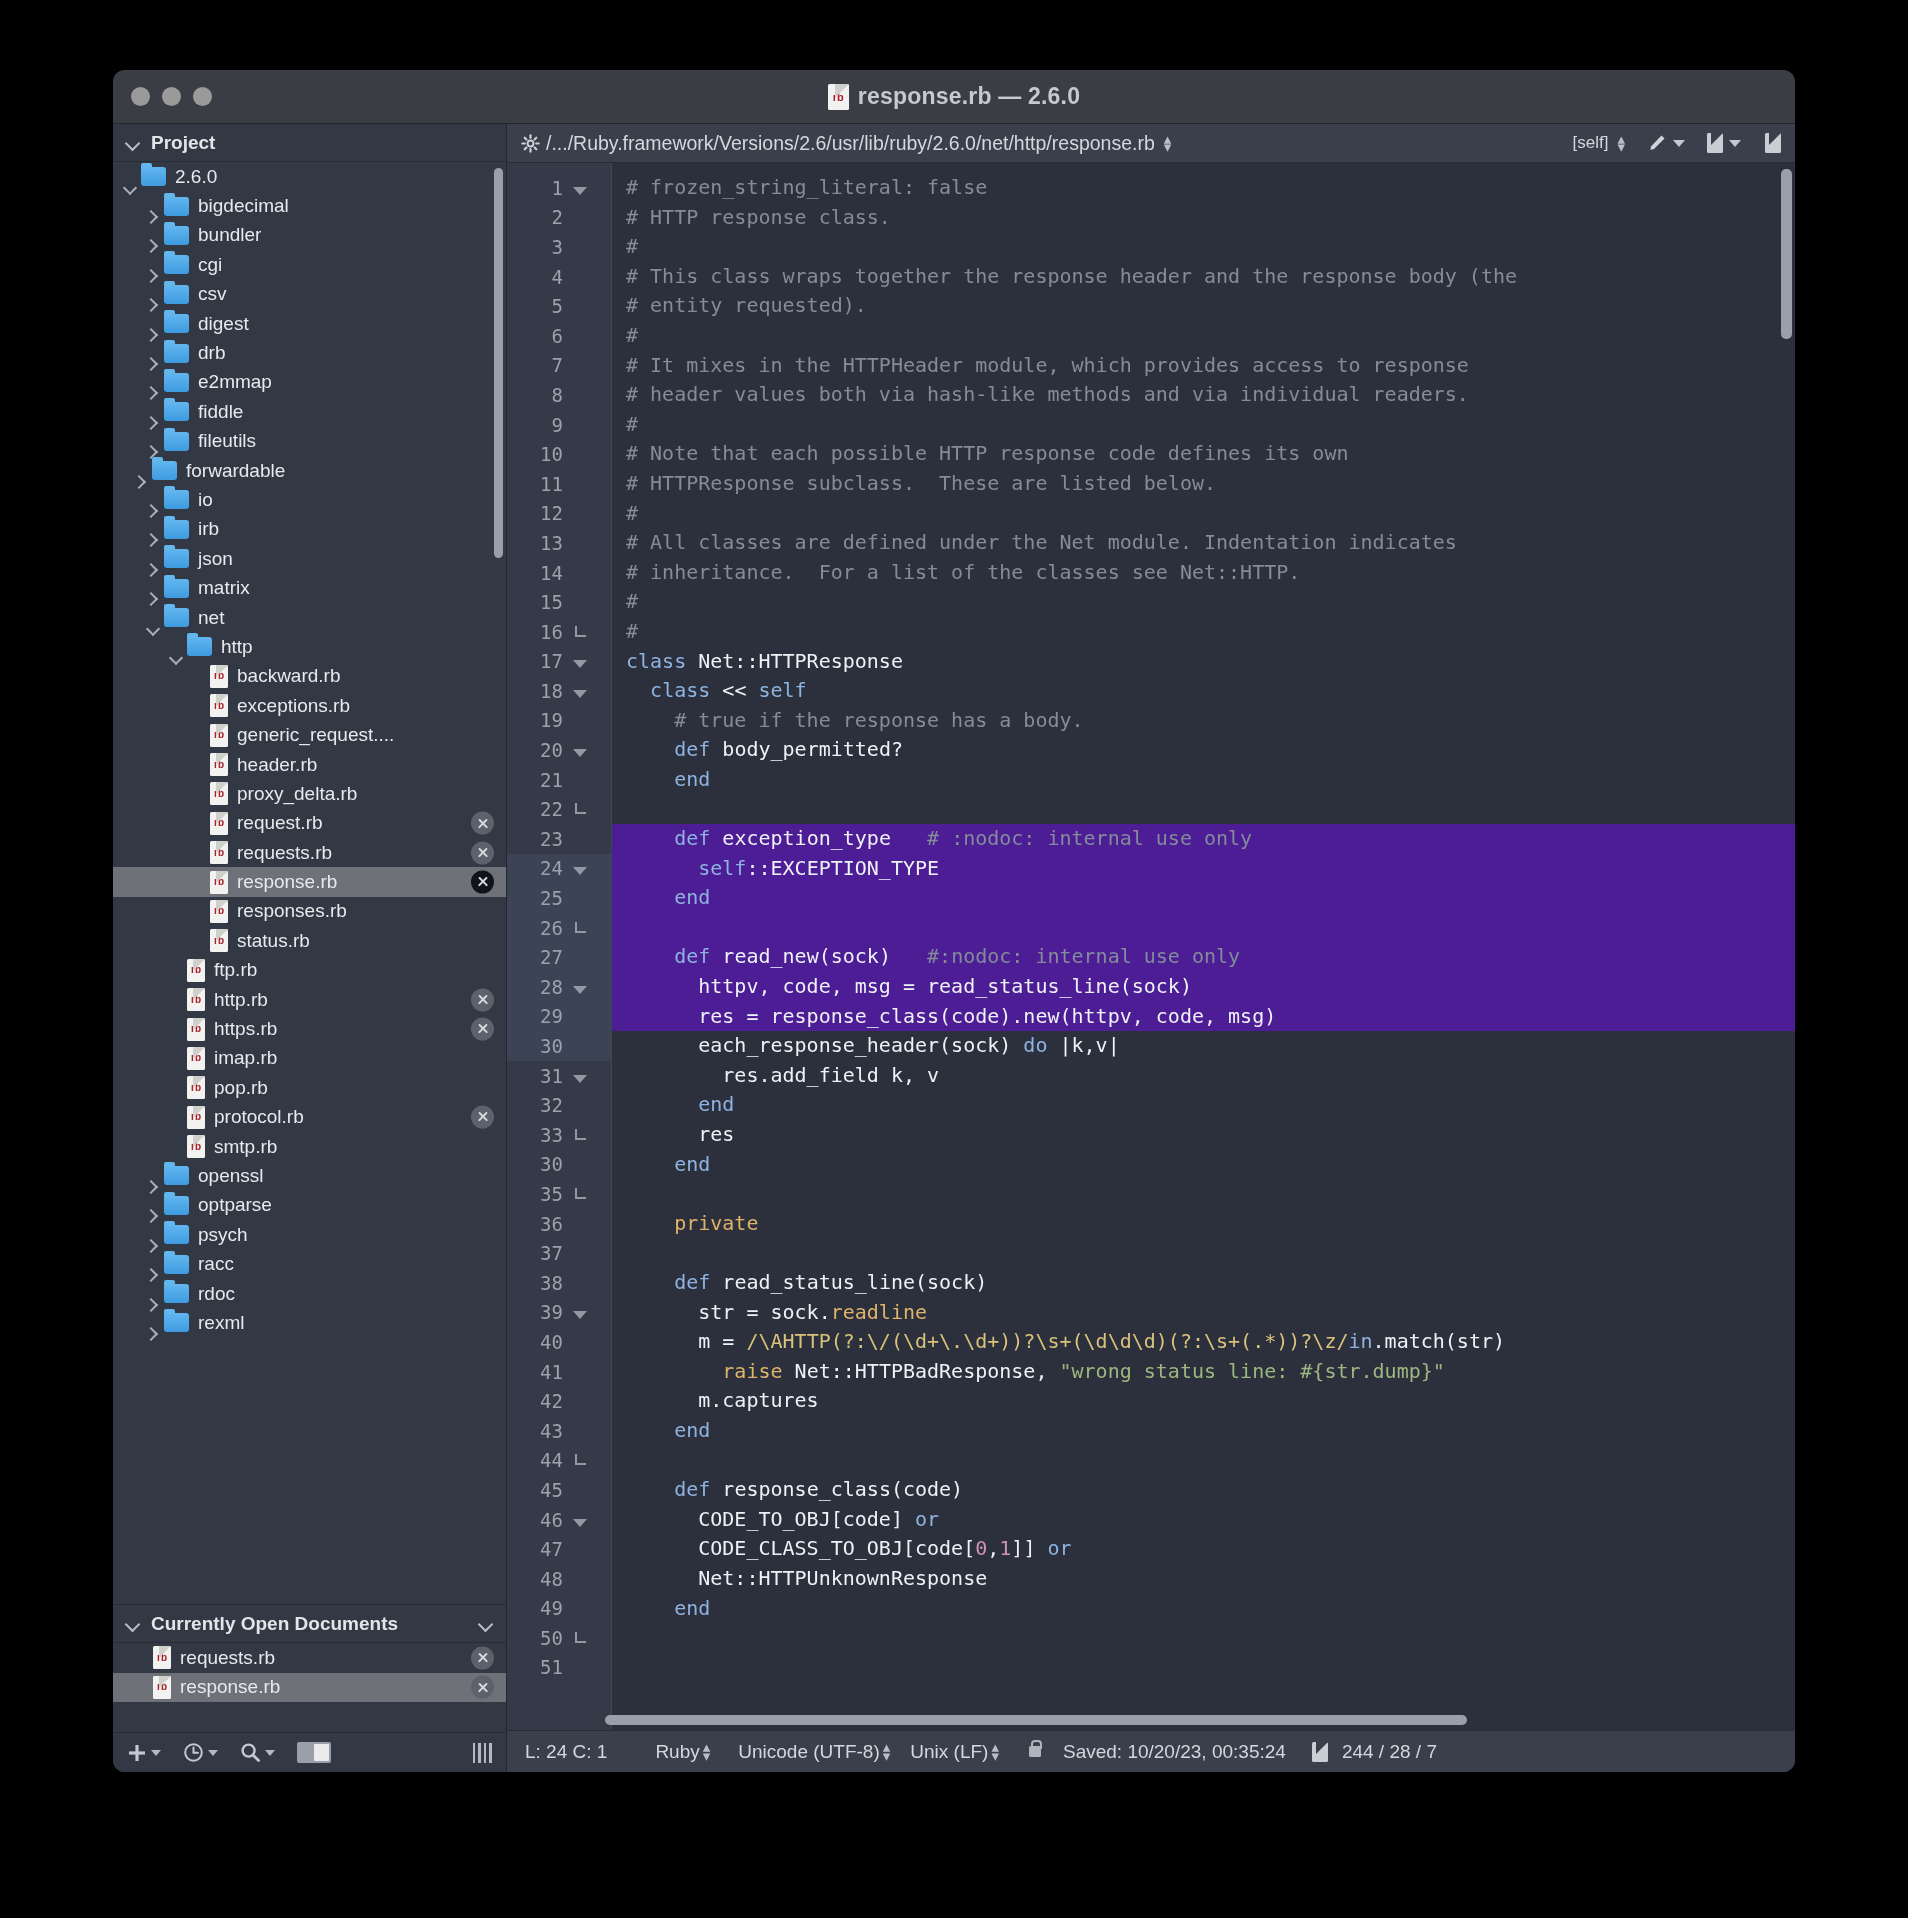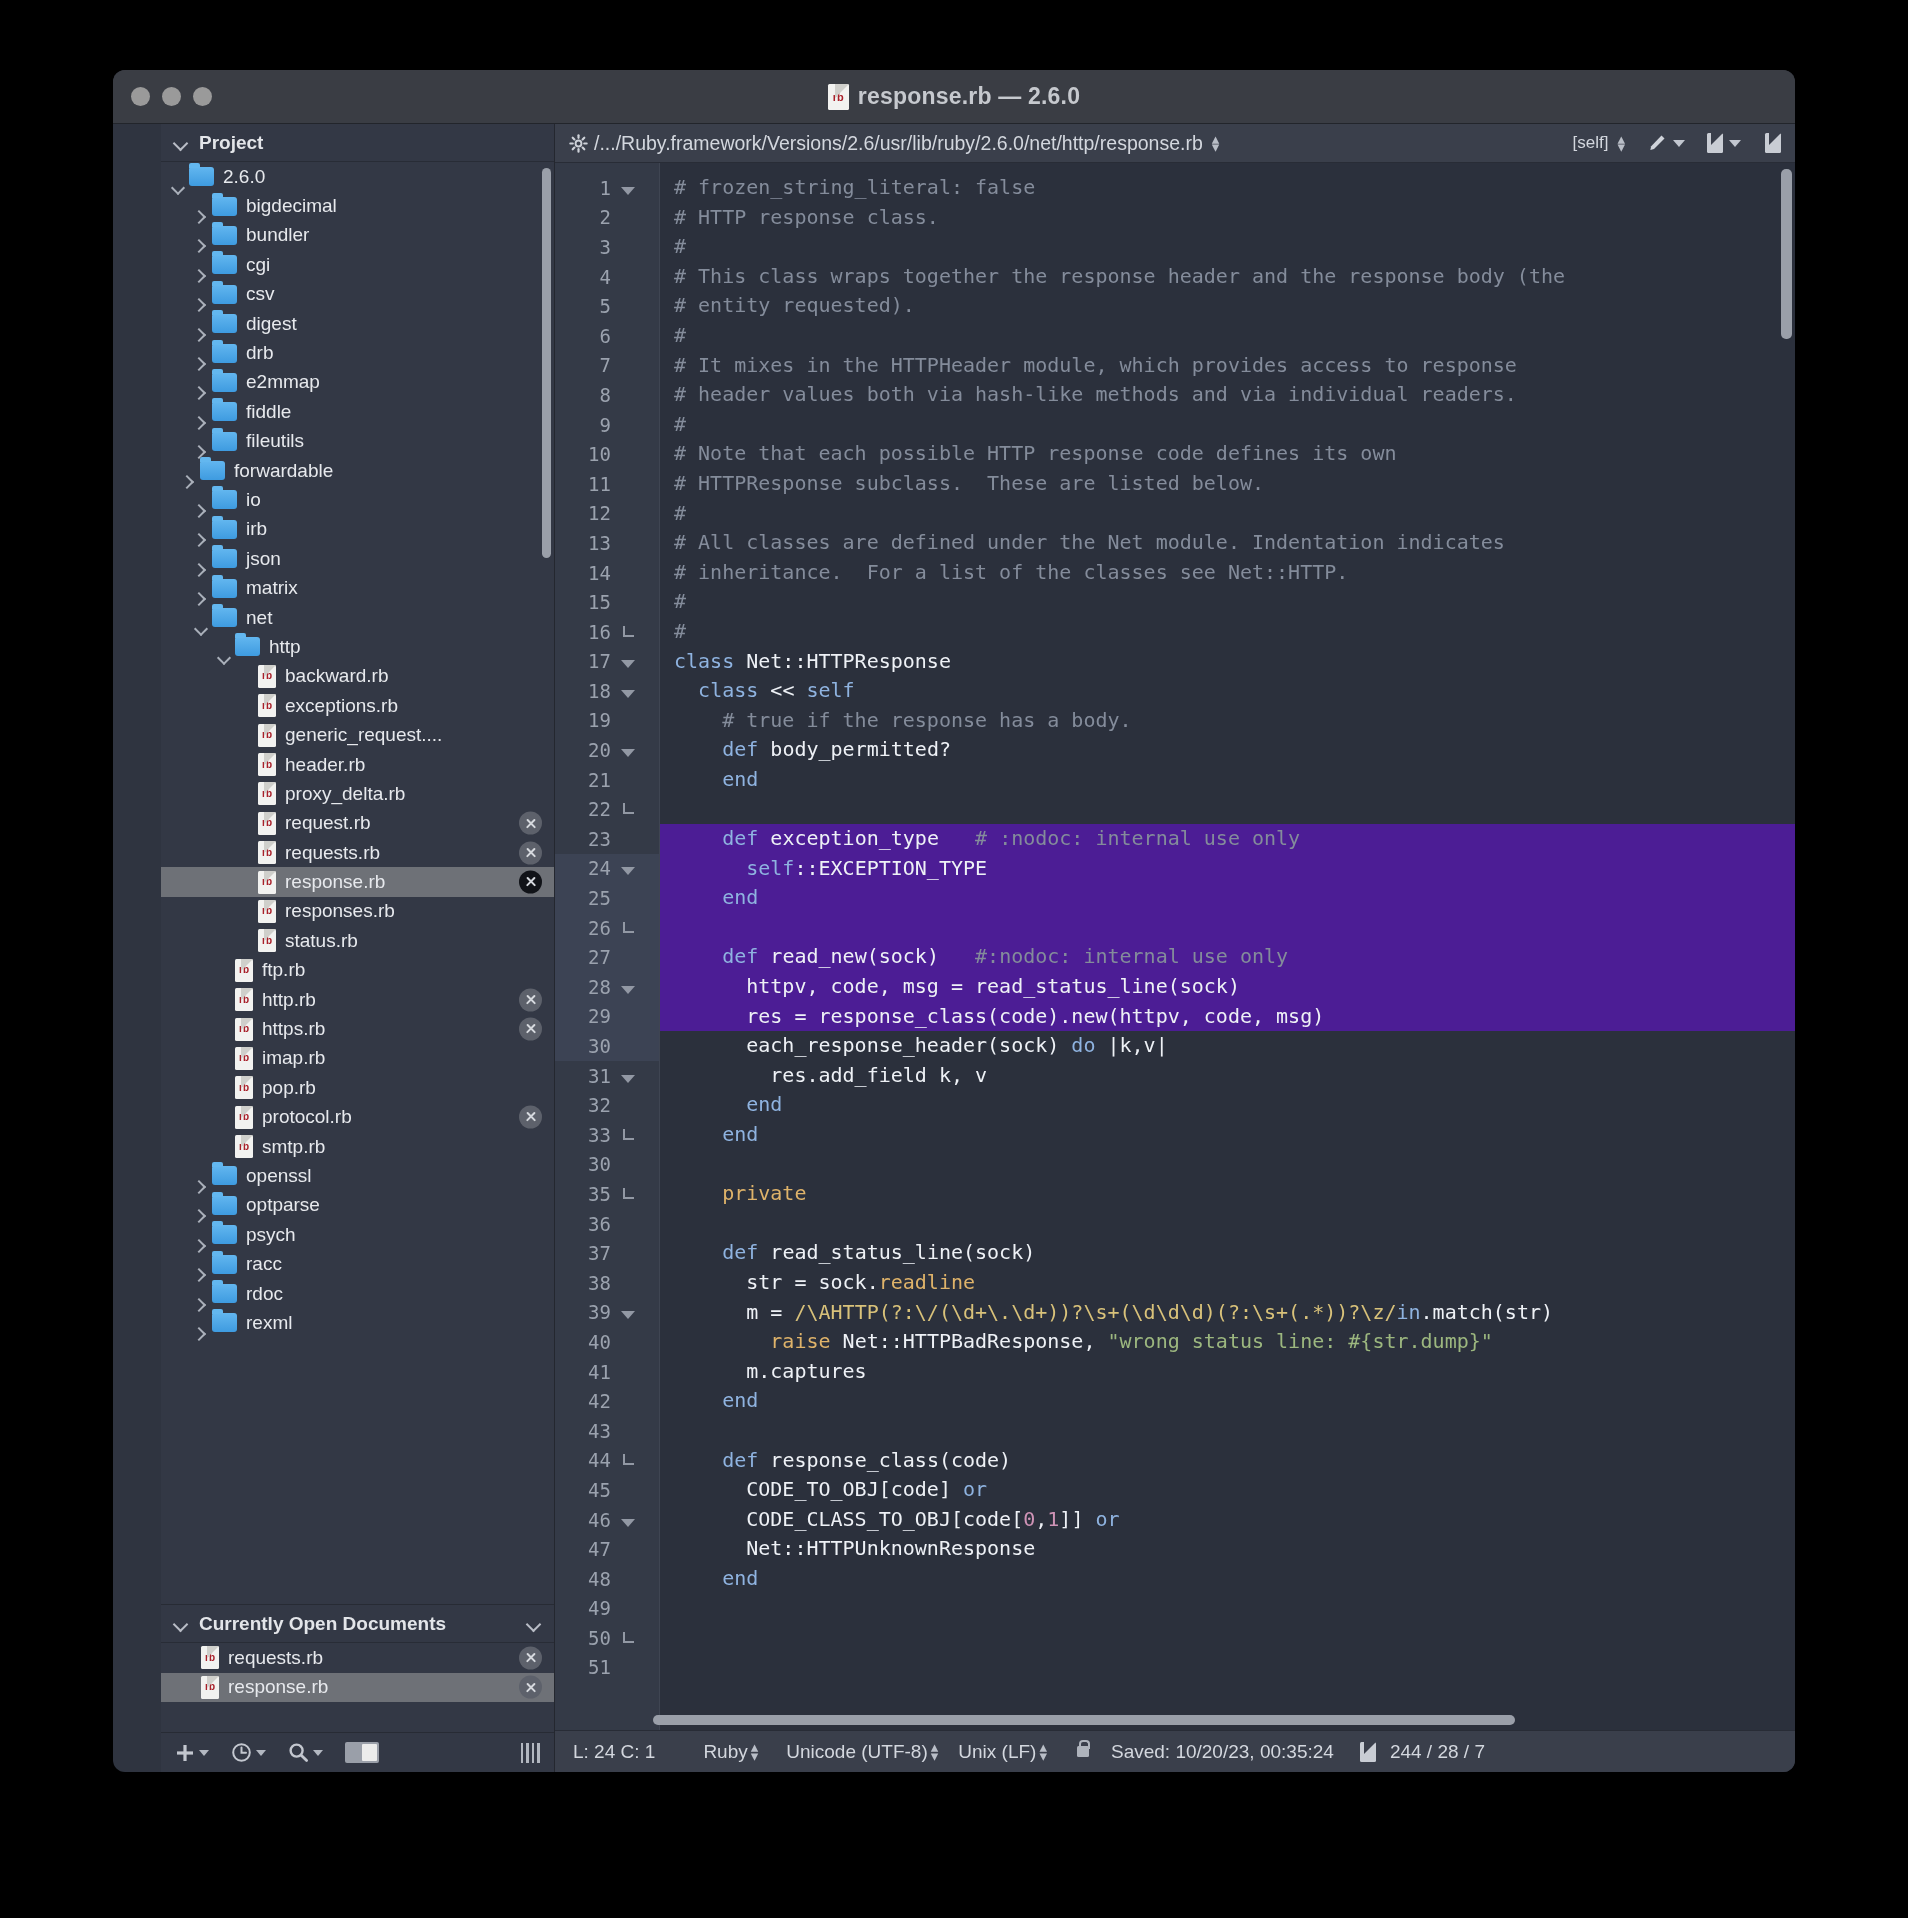--- a/index.html
+++ b/index.html
@@ -66,21 +66,20 @@
   
   .body { flex: 1 1 auto; display: flex; min-height: 0; }
 
   
   .sidebar {
     width: 394px; flex: 0 0 394px;
     background: #333845;
     display: flex; flex-direction: column;
     border-right: 1px solid #24272f;
     min-height: 0;
-    margin-left: 48px;
   }
   .panel-head {
     height: 38px; flex: 0 0 38px;
     background: #333845;
     border-bottom: 1px solid #282c36;
     display: flex; align-items: center;
     padding: 0 12px;
     color: #e3e5e9; font-size: 19px; font-weight: bold;
   }
   .panel-head .lbl { margin-left: 10px; }
@@ -927,20 +926,21 @@
             <div class="cline hl"><span class="id">    </span><span class="kw">def </span><span class="id">exception_type</span><span class="cm">   # :nodoc: internal use only</span></div>
             <div class="cline hl"><span class="id">      </span><span class="kw">self</span><span class="id">::EXCEPTION_TYPE</span></div>
             <div class="cline hl"><span class="id">    </span><span class="kw">end</span></div>
             <div class="cline hl"><span class="id"></span></div>
             <div class="cline hl"><span class="id">    </span><span class="kw">def </span><span class="id">read_new(sock)</span><span class="cm">   #:nodoc: internal use only</span></div>
             <div class="cline hl"><span class="id">      httpv, code, msg = read_status_line(sock)</span></div>
             <div class="cline hl"><span class="id">      res = response_class(code).new(httpv, code, msg)</span></div>
             <div class="cline"><span class="id">      each_response_header(sock) </span><span class="kw">do</span><span class="id"> |k,v|</span></div>
             <div class="cline"><span class="id">        res.add_field k, v</span></div>
             <div class="cline"><span class="id">      </span><span class="kw">end</span></div>
+            <div class="cline"><span class="id">      res</span></div>
             <div class="cline"><span class="id">    </span><span class="kw">end</span></div>
             <div class="cline"><span class="id"></span></div>
             <div class="cline"><span class="priv">    private</span></div>
             <div class="cline"><span class="id"></span></div>
             <div class="cline"><span class="id">    </span><span class="kw">def </span><span class="id">read_status_line(sock)</span></div>
             <div class="cline"><span class="id">      str = sock.</span><span class="priv">readline</span></div>
             <div class="cline"><span class="id">      m = </span><span class="rex">/\AHTTP(?:\/(\d+\.\d+))?\s+(\d\d\d)(?:\s+(.*))?\z/</span><span class="kw">in</span><span class="id">.match(str)</span></div>
             <div class="cline"><span class="id">        </span><span class="priv">raise</span><span class="id"> Net::HTTPBadResponse, </span><span class="str">"wrong status line: #{str.dump}"</span></div>
             <div class="cline"><span class="id">      m.captures</span></div>
             <div class="cline"><span class="id">    </span><span class="kw">end</span></div>

